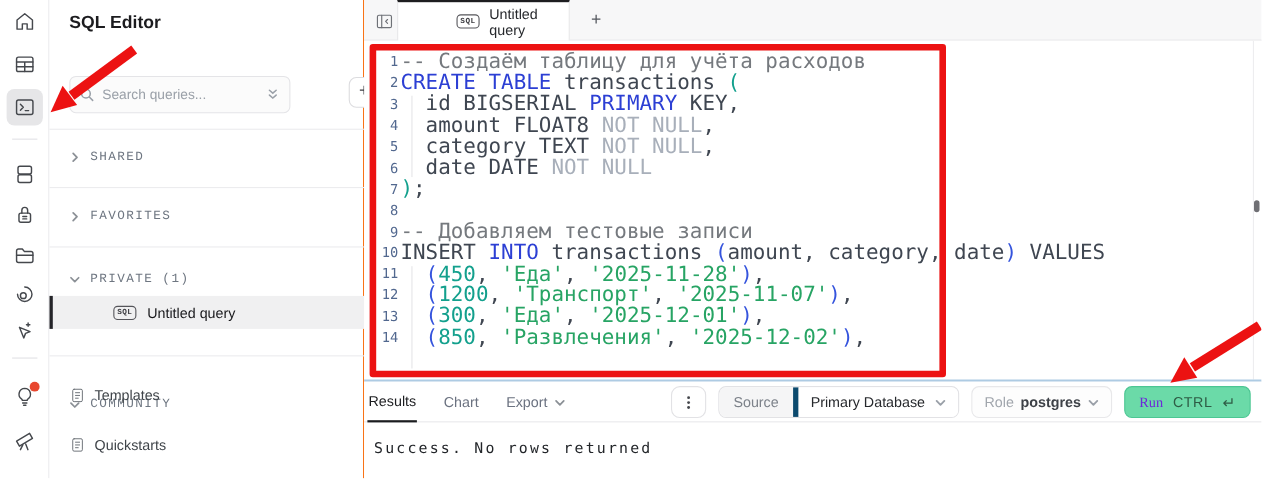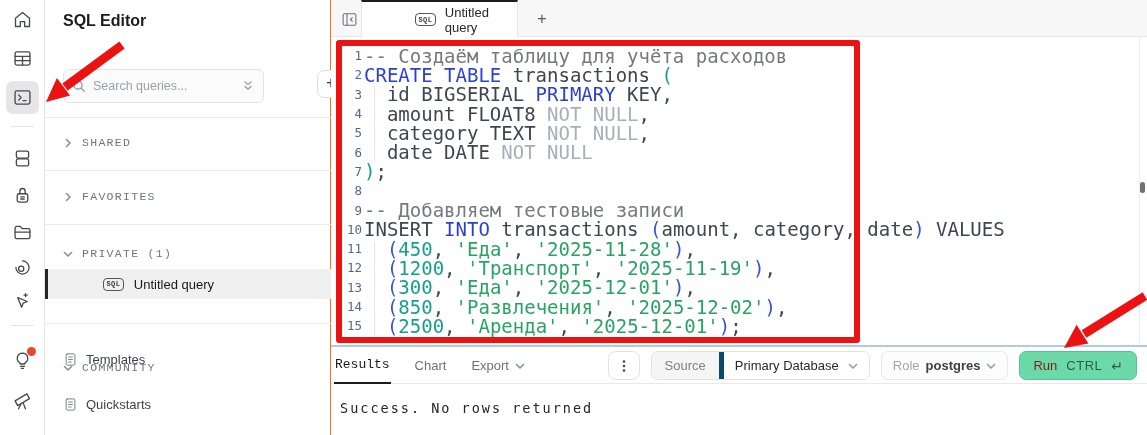--- a/index.html
+++ b/index.html
@@ -67,34 +67,34 @@
   .scroll-thumb { position:absolute; left:1140px; top:182px; width:5px; height:11px; border-radius:3px; background:#6f6f74; }
 
   
   .resizer { position:absolute; left:331px; top:345px; width:816px; height:2px; background:var(--resizer); }
 
   
   .results { position:absolute; left:331px; top:347px; width:816px; height:88px; background:#fff; }
   .r-div { position:absolute; left:0; top:36px; width:816px; height:1px; background:#e9e9eb; }
   .rtabs { position:absolute; left:3px; top:0; height:37px; display:flex; gap:23px; align-items:stretch; }
   .rtab { display:flex; align-items:center; gap:6px; font-size:13px; color:#6b7280; padding:0 1px; }
-  .rtab.active { color:#1b1c1f; font-weight:500; border-bottom:2px solid #1b1c1f;font-family:Liberation Mono, monospace; }
+  .rtab.active { color:#1b1c1f; font-weight:500; border-bottom:2px solid #1b1c1f; }
   .rtab svg { width:10px; height:10px; stroke:#8b9096; stroke-width:1.6; fill:none; stroke-linecap:round; stroke-linejoin:round; }
   .controls { position:absolute; right:10px; top:4px; height:29px; display:flex; gap:11px; align-items:center; }
   .dots-btn { width:32px; height:29px; border:1px solid #e2e2e5; border-radius:8px; display:flex; align-items:center; justify-content:center; }
   .dots-btn svg { width:14px; height:14px; fill:#44464b; }
   .src-group { height:29px; display:flex; align-items:stretch; border:1px solid #e2e2e5; border-radius:7px; overflow:hidden; } 
   .seg-label { background:#f5f5f6; color:#7d828a; font-size:13px; display:flex; align-items:center; padding:0 13px; border-right:5px solid #0c4a6e; }
   .seg-value { background:#fff; font-size:13px; color:#26282c; display:flex; align-items:center; gap:9px; padding:0 11px; }
   .seg-value svg, .role-group svg { width:10px; height:10px; stroke:#9aa0a8; stroke-width:1.7; fill:none; stroke-linecap:round; stroke-linejoin:round; }
   .role-group { height:29px; display:flex; align-items:center; gap:6px; border:1px solid #e8e8ea; border-radius:7px; background:#fdfdfd; padding:12px 11px; font-size:13px; }
   .role-label { color:#a1a6ad; } .role-value { color:#3d4147; font-weight:600; }
   .run-btn { height:29px; display:flex; align-items:center; gap:9px; background:var(--run-bg);
              border:1px solid #4cc693; border-radius:7px; padding:0 13px; font-size:13px; }
-  .run-label { color:#7f1d1d; font-weight:500; }
+  .run-label { color:#6d28d9; font-weight:500;font-family:Liberation Serif, serif; }
   .run-shortcut { color:#2e5c45; letter-spacing:.5px; }
   .run-enter { color:#2e5c45; font-size:14px; }
   .r-message { position:absolute; left:9px; top:53px; font-family:"DejaVu Sans Mono",monospace;
                font-size:13.5px; letter-spacing:2px; color:#222529; }
 
   
   .anno-rect { position:absolute; left:336px; top:40px; width:524px; height:303px;
                border:6px solid var(--red); border-radius:3px; z-index:40; pointer-events:none; }
   .anno-arrow { position:absolute; z-index:41; pointer-events:none; }
   .anno-arrow line { stroke:var(--red); stroke-width:9; }
@@ -295,33 +295,29 @@
         <div class="cl">
           <span class="ln">10</span>
           <span class="cd"><span class="tk-id">INSERT </span><span class="tk-kw">INTO</span><span class="tk-id"> transactions </span><span class="tk-pb">(</span><span class="tk-id">amount, category, date</span><span class="tk-pb">)</span><span class="tk-id"> VALUES</span></span>
         </div>
         <div class="cl">
           <span class="ln">11</span>
           <span class="cd"><span class="tk-id">  </span><span class="tk-pb">(</span><span class="tk-nu">450</span><span class="tk-id">, </span><span class="tk-st">'Еда'</span><span class="tk-id">, </span><span class="tk-st">'2025-11-28'</span><span class="tk-pb">)</span><span class="tk-id">,</span></span>
         </div>
         <div class="cl">
           <span class="ln">12</span>
-          <span class="cd"><span class="tk-id">  </span><span class="tk-pb">(</span><span class="tk-nu">1200</span><span class="tk-id">, </span><span class="tk-st">'Транспорт'</span><span class="tk-id">, </span><span class="tk-st">'2025-11-19'</span><span class="tk-pb">)</span><span class="tk-id">,</span></span>
+          <span class="cd"><span class="tk-id">  </span><span class="tk-pb">(</span><span class="tk-nu">1200</span><span class="tk-id">, </span><span class="tk-st">'Транспорт'</span><span class="tk-id">, </span><span class="tk-st">'2025-11-07'</span><span class="tk-pb">)</span><span class="tk-id">,</span></span>
         </div>
         <div class="cl">
           <span class="ln">13</span>
           <span class="cd"><span class="tk-id">  </span><span class="tk-pb">(</span><span class="tk-nu">300</span><span class="tk-id">, </span><span class="tk-st">'Еда'</span><span class="tk-id">, </span><span class="tk-st">'2025-12-01'</span><span class="tk-pb">)</span><span class="tk-id">,</span></span>
         </div>
         <div class="cl">
           <span class="ln">14</span>
           <span class="cd"><span class="tk-id">  </span><span class="tk-pb">(</span><span class="tk-nu">850</span><span class="tk-id">, </span><span class="tk-st">'Развлечения'</span><span class="tk-id">, </span><span class="tk-st">'2025-12-02'</span><span class="tk-pb">)</span><span class="tk-id">,</span></span>
-        </div>
-        <div class="cl">
-          <span class="ln">15</span>
-          <span class="cd"><span class="tk-id">  </span><span class="tk-pb">(</span><span class="tk-nu">2500</span><span class="tk-id">, </span><span class="tk-st">'Аренда'</span><span class="tk-id">, </span><span class="tk-st">'2025-12-01'</span><span class="tk-pb">)</span><span class="tk-id">;</span></span>
         </div>
       </div>
     <div class="indent-guide" style="top:50px;height:74px"></div>
     <div class="indent-guide" style="top:205px;height:93px"></div>
   </div>
   <div class="scroll-gutter"></div>
   <div class="scroll-thumb"></div>
 
   <div class="resizer"></div>
 

